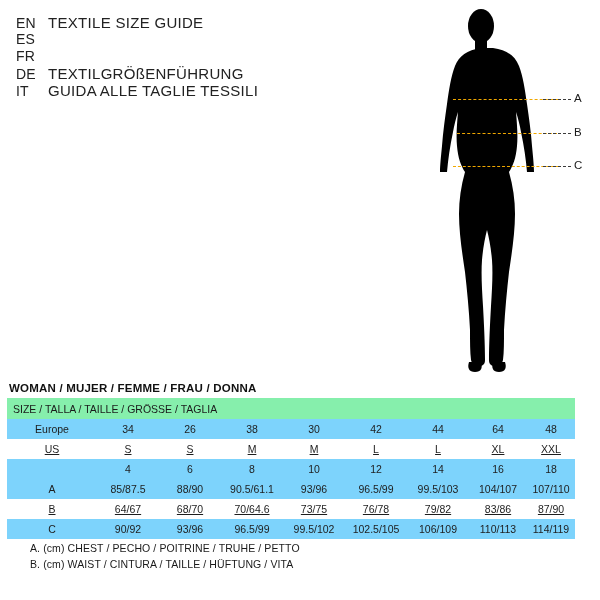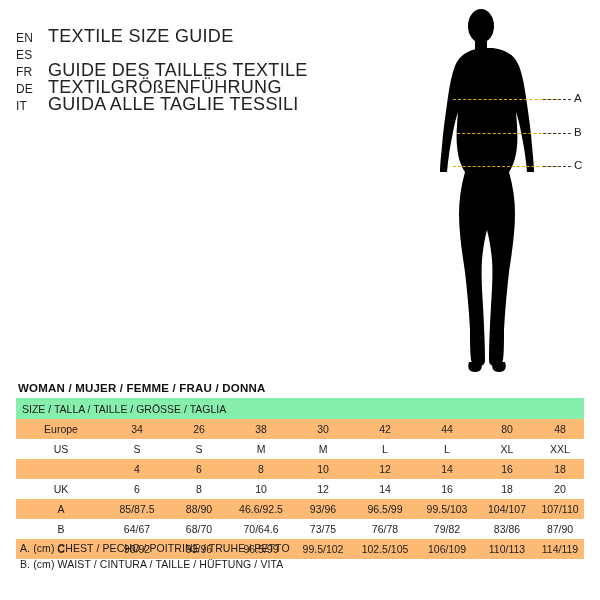--- a/index.html
+++ b/index.html
@@ -24,28 +24,27 @@
     width: 330px;
   }
   .lang-row {
     display: flex;
     align-items: baseline;
     line-height: 17px;
     height: 17px;
   }
   .lang-code {
     width: 32px;
-    font-size: 12px;
+    font-size: 14px;
     letter-spacing: .2px;
     color: #222;
     flex: none;
-    margin-top: 16px;
   }
   .lang-title {
-    font-size: 18px;
+    font-size: 15px;
     letter-spacing: .3px;
     color: #222;
   }
 
   
   .figure-wrap {
     position: absolute;
     top: 0;
     left: 395px;
     width: 205px;
@@ -65,21 +64,21 @@
     position: absolute;
     font-size: 11.5px;
     color: #1a1a1a;
     font-family: "Liberation Sans", sans-serif;
   }
 
   
   .table-section {
     position: absolute;
     top: 382px;
-    left: 16px;
+    left: 7px;
     width: 568px;
   }
   .woman-head {
     font-size: 11.5px;
     font-weight: bold;
     letter-spacing: .2px;
     color: #111;
     margin: 0 0 4px 2px;
   }
   table.size-table {
@@ -97,32 +96,32 @@
     white-space: nowrap;
   }
   tr.head-row td {
     background: #86efac;
     color: #1a1a1a;
     text-align: left;
     padding-left: 6px;
     font-size: 10.5px;
     height: 17px;
   }
-  tr.shade td { background: #fdba74; }
-  tr.plain td { background: #ffffff; }
+  tr.shade td { background: #7dd3fc; }
+  tr.plain td { background: #ffffff; text-decoration: underline; }
   td.rowlabel {
     text-align: left;
     padding-left: 6px;
   }
 
   
   .legend {
     position: absolute;
     top: 540px;
-    left: 20px;
+    left: 30px;
     width: 560px;
   }
   .legend-row {
     font-size: 10.5px;
     line-height: 16px;
     color: #1a1a1a;
     letter-spacing: .1px;
   }
 </style>
 </head>
@@ -131,21 +130,20 @@
 <div class="lang-block">
   <div class="lang-row">
     <span class="lang-code">EN</span>
     <span class="lang-title">TEXTILE SIZE GUIDE</span>
   </div>
   <div class="lang-row">
     <span class="lang-code">ES</span>
   </div>
   <div class="lang-row">
     <span class="lang-code">FR</span>
-    <span class="lang-title">GUIDE DES TAILLES TEXTILE</span>
   </div>
   <div class="lang-row">
     <span class="lang-code">DE</span>
     <span class="lang-title">TEXTILGRÖßENFÜHRUNG</span>
   </div>
   <div class="lang-row">
     <span class="lang-code">IT</span>
     <span class="lang-title">GUIDA ALLE TAGLIE TESSILI</span>
   </div>
 </div>
@@ -235,21 +233,21 @@
       </tr>
 
       <tr class="shade">
         <td class="rowlabel">Europe</td>
         <td>34</td>
         <td>26</td>
         <td>38</td>
         <td>30</td>
         <td>42</td>
         <td>44</td>
-        <td>80</td>
+        <td>64</td>
         <td>48</td>
       </tr>
 
       <tr class="plain">
         <td class="rowlabel">US</td>
         <td>S</td>
         <td>S</td>
         <td>M</td>
         <td>M</td>
         <td>L</td>
@@ -263,37 +261,26 @@
         <td>4</td>
         <td>6</td>
         <td>8</td>
         <td>10</td>
         <td>12</td>
         <td>14</td>
         <td>16</td>
         <td>18</td>
       </tr>
 
-      <tr class="plain">
-        <td class="rowlabel">UK</td>
-        <td>6</td>
-        <td>8</td>
-        <td>10</td>
-        <td>12</td>
-        <td>14</td>
-        <td>16</td>
-        <td>18</td>
-        <td>20</td>
-      </tr>
 
       <tr class="shade">
         <td class="rowlabel">A</td>
         <td>85/87.5</td>
         <td>88/90</td>
-        <td>46.6/92.5</td>
+        <td>90.5/61.1</td>
         <td>93/96</td>
         <td>96.5/99</td>
         <td>99.5/103</td>
         <td>104/107</td>
         <td>107/110</td>
       </tr>
 
       <tr class="plain">
         <td class="rowlabel">B</td>
         <td>64/67</td>

